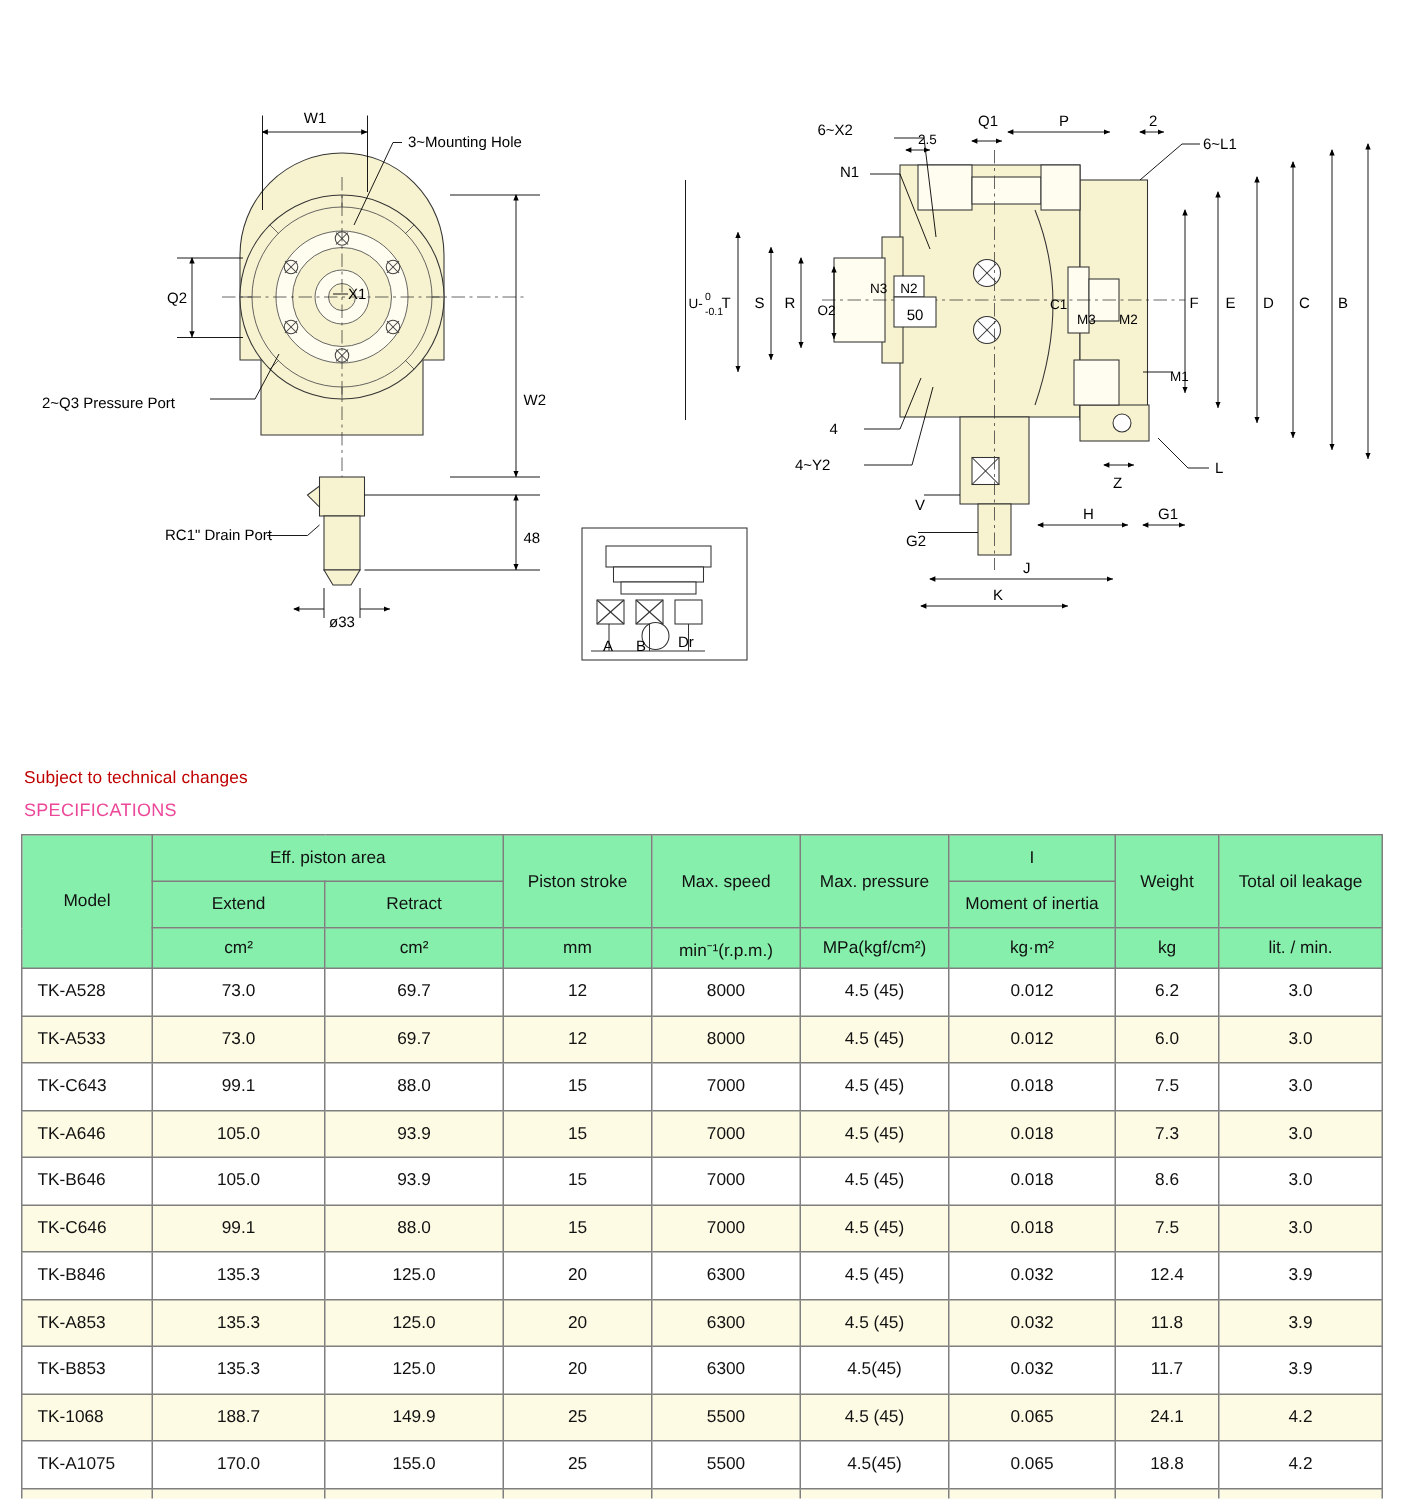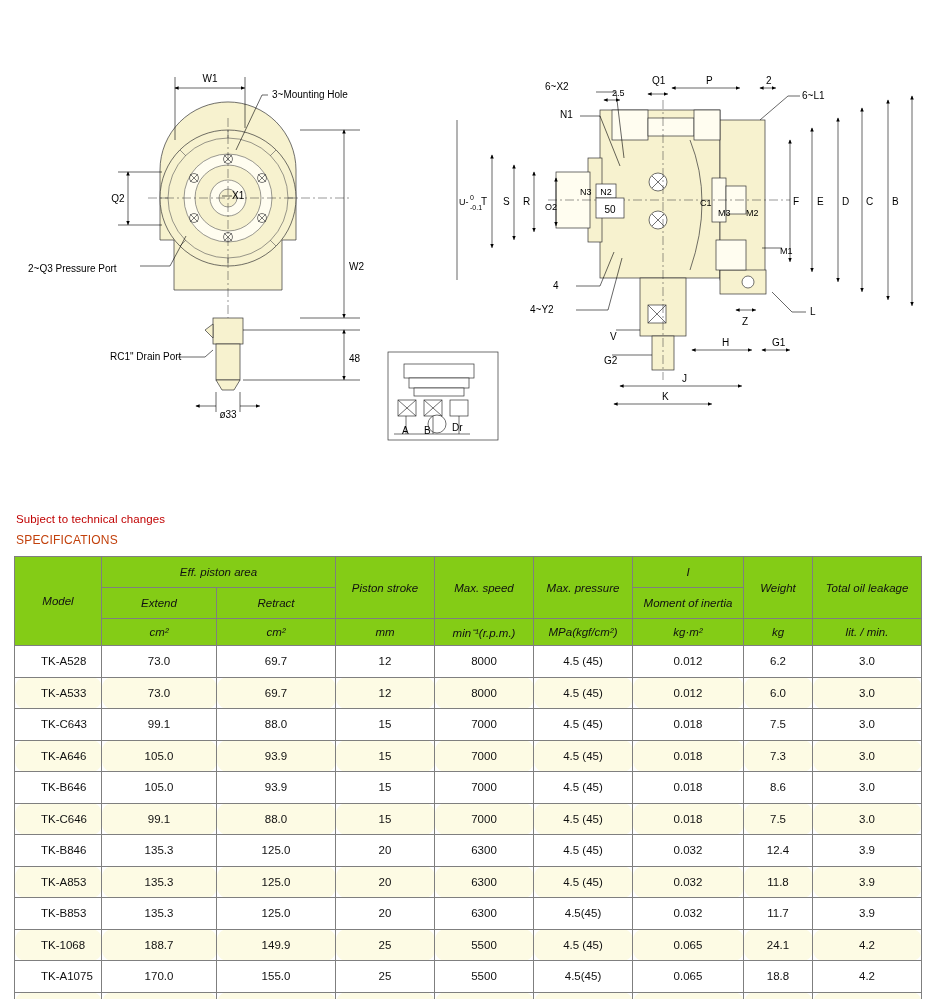--- a/index.html
+++ b/index.html
@@ -16,51 +16,50 @@
   #drawing svg{display:block;}
 
   
   .note-red{
     position:absolute;left:16px;top:513px;
     font-size:11.5px;color:#c00000;font-weight:normal;
     letter-spacing:0.1px;
   }
   .note-blue{
     position:absolute;left:16px;top:533px;
-    font-size:12px;color:#c2410c;
+    font-size:12px;color:#ec4899;
     letter-spacing:0.2px;
   }
 
   
   #spec-table{
     position:absolute;left:14px;top:556px;
     border-collapse:collapse;
     width:908px;
     font-size:11.5px;
   }
   #spec-table th,#spec-table td{
     border:1px solid #7f7f7f;
     text-align:center;
     vertical-align:middle;
     padding:0;
     height:30px;
     font-weight:normal;
   }
   #spec-table thead th{
-    background:#84cc16;
+    background:#86efac;
     font-size:11.5px;
     color:#111;
-    font-style:italic;
   }
   #spec-table thead th.unitrow{
     height:26px;
   }
   #spec-table tbody tr.odd td{background:#ffffff;}
-  #spec-table tbody tr.even td{background:#fdfbe4;border-radius:11px;}
-  #spec-table tbody td.model{text-align:left;padding-left:26px;}
+  #spec-table tbody tr.even td{background:#fdfbe4;}
+  #spec-table tbody td.model{text-align:left;padding-left:10px;}
   #spec-table tbody tr td{height:30.5px;}
   .small{font-size:10.5px;}
 
   
   text{font-family:"Liberation Sans", sans-serif;}
 </style>
 </head>
 <body>
 
 <div id="drawing">

